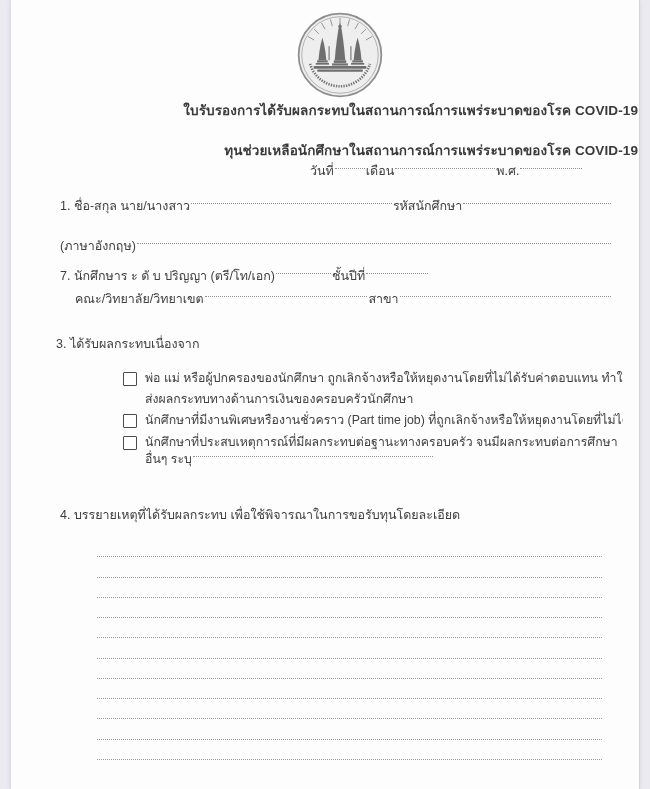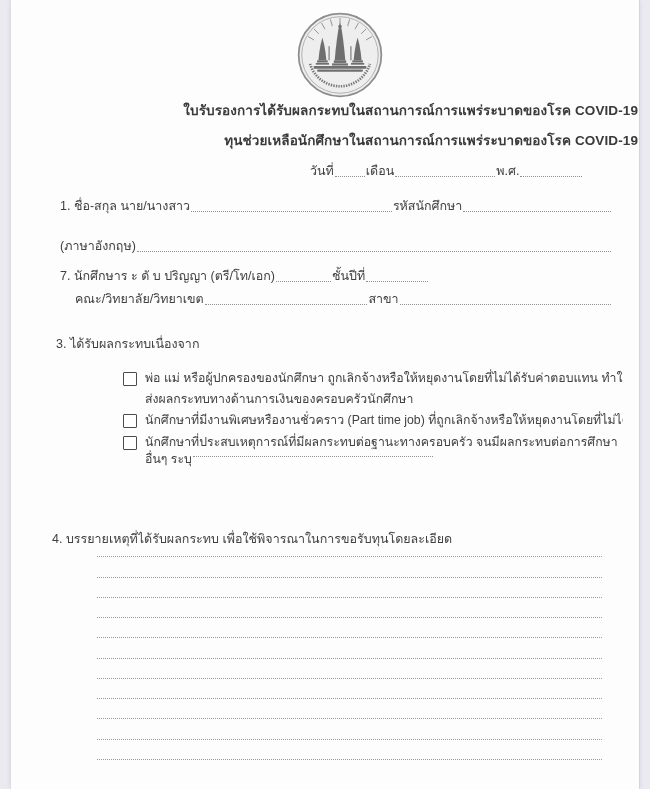--- a/index.html
+++ b/index.html
@@ -20,22 +20,22 @@
     box-shadow:0 0 4px rgba(60,60,90,.10);
   }
   .abs{position:absolute;}
   .emblem{left:296px;top:11px;width:88px;height:88px;}
   .title{
     left:10px;width:628px;text-align:right;
     font-size:13.5px;font-weight:bold;color:#3a3a3a;
     white-space:nowrap;letter-spacing:.1px;
   }
   .title1{top:99px;}
-  .title2{top:129px;}
-  .row{display:flex;align-items:flex-end;font-size:12.5px;color:#3f3f3f;}
+  .title2{top:139px;}
+  .row{display:flex;align-items:flex-start;font-size:12.5px;color:#3f3f3f;}
   .lbl{white-space:nowrap;line-height:1.25;}
   .dots{
     display:inline-block;height:4px;
     border-bottom:1.5px dotted #8f8f8f;
     margin:0 1px 3px 1px;flex:none;
   }
   .grow{flex:1 1 auto;}
   .dateline{left:310px;top:164px;width:256px;}
   .item1{left:60px;top:199px;width:552px;}
   .english{left:60px;top:239px;width:552px;}
@@ -44,21 +44,21 @@
   .item3label{left:56px;top:334px;font-size:12.5px;white-space:nowrap;}
   .options{left:123px;top:368px;width:500px;overflow:hidden;}
   .option{display:flex;gap:8px;margin-bottom:1px;}
   .cb{
     flex:none;width:12px;height:12px;margin-top:4px;
     border:1.4px solid #4c4c4c;border-radius:1px;background:#fff;
   }
   .optlines{font-size:12.3px;line-height:20.6px;color:#414141;}
   .optline{white-space:nowrap;}
   .otherline{display:flex;align-items:flex-start;white-space:nowrap;}
-  .item4label{left:52px;top:505px;font-size:12.5px;white-space:nowrap;margin-top:24px;}
+  .item4label{left:60px;top:505px;font-size:12.5px;white-space:nowrap;}
   .blanklines{left:97px;top:537px;width:505px;}
   .blank-line{height:19.25px;border-bottom:1px dotted #9b9b9b;}
 </style>
 </head>
 <body>
 
 <div class="stage">
 
   <div class="paper"></div>
 

